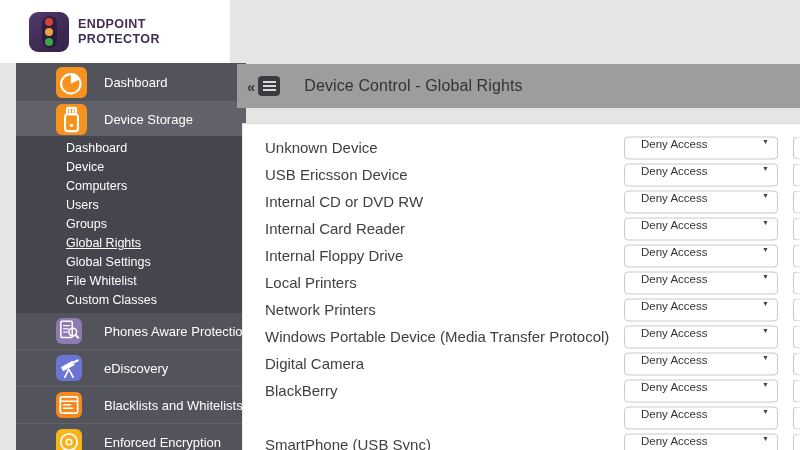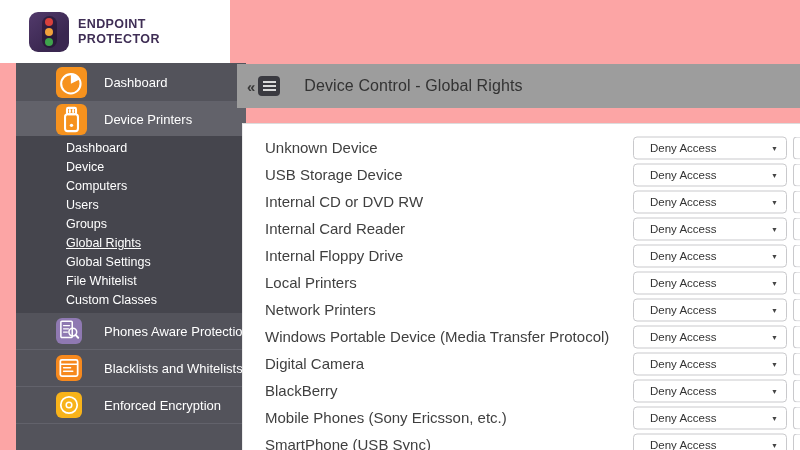--- a/index.html
+++ b/index.html
@@ -1,17 +1,17 @@
 <!DOCTYPE html>
 <html><head>
 <meta charset="utf-8">
 <style>
   html,body{margin:0;padding:0;background:#fff;}
   #app{position:relative;width:800px;height:450px;overflow:hidden;
-       font-family:"Liberation Sans",sans-serif;background:#fca5a5;}
+       font-family:"Liberation Sans",sans-serif;background:#e5e5e5;}
 
   
   .logo-area{position:absolute;left:0;top:0;width:230px;height:63px;background:#fff;
              display:flex;align-items:center;}
   .logo-badge{width:40px;height:40px;margin-left:29px;border-radius:9px;
               background:linear-gradient(140deg,#523a6b 0%,#3a2750 70%);
               display:flex;align-items:center;justify-content:center;}
   .logo-pill{width:15px;height:32px;border-radius:8px;background:rgba(20,8,30,.45);
              display:flex;flex-direction:column;align-items:center;justify-content:center;gap:2px;}
   .dot{width:8px;height:8px;border-radius:50%;}
@@ -43,23 +43,23 @@
              flex-direction:column;align-items:center;justify-content:center;gap:2px;margin-right:12px;}
   .list-icon i{display:block;width:13px;height:2px;background:#d9d9d9;}
   .header-bar h1{font-size:16px;font-weight:normal;color:#333;margin:12px;letter-spacing:.1px;}
 
   
   .content{position:absolute;left:242px;top:123px;right:0;bottom:0;background:#fff;
            border-top:1px solid #dcdcdc;border-left:1px solid #ececec;
            padding-top:10px;box-sizing:border-box;overflow:hidden;}
   .dev-row{position:relative;height:27px;display:flex;align-items:center;padding-left:22px;}
   .dev-label{font-size:15px;color:#3f3f3f;}
-  .dropdown{position:absolute;right:13px;top:50%;transform:translateY(-50%);
+  .dropdown{position:absolute;right:22px;top:50%;transform:translateY(-50%);
             width:154px;height:23px;background:#fff;border:1px solid #c9c9cc;border-radius:4px;
-            box-sizing:border-box;display:flex;align-items:center;justify-content:space-between;
+            box-sizing:border-box;display:flex;justify-content:space-between;
             padding:0 8px 0 16px;cursor:pointer;}
   .dropdown .val{font-size:11.5px;color:#333;}
   .dropdown .caret{font-size:7px;color:#444;}
   .dropdown-cut{position:absolute;right:0;top:50%;transform:translateY(-50%);
             width:7px;height:23px;background:#fff;border:1px solid #c9c9cc;border-right:none;
             border-radius:4px 0 0 4px;box-sizing:border-box;}
 </style>
 </head>
 <body>
 
@@ -96,21 +96,21 @@
           <span class="icon-box big" style="background: rgb(246, 146, 30);">
             <svg viewBox="0 0 24 24" width="100%" height="100%" fill="none" stroke="#fff" stroke-width="1.6" stroke-linecap="round">
               <rect x="8.5" y="3" width="7" height="5" rx="1"></rect>
               <line x1="10.7" y1="4.7" x2="10.7" y2="6.2"></line>
               <line x1="13.3" y1="4.7" x2="13.3" y2="6.2"></line>
               <rect x="7" y="8" width="10" height="13" rx="2"></rect>
               <circle cx="12" cy="16.5" r="1.3" fill="#fff" stroke="none"></circle>
             </svg>
           </span>
         </span>
-        <span class="side-label">Device Printers</span>
+        <span class="side-label">Device Storage</span>
       </div>
       <div class="submenu">
         <div class="sub-item">Dashboard</div>
         <div class="sub-item">Device</div>
         <div class="sub-item">Computers</div>
         <div class="sub-item">Users</div>
         <div class="sub-item">Groups</div>
         <div class="sub-item current">Global Rights</div>
         <div class="sub-item">Global Settings</div>
         <div class="sub-item">File Whitelist</div>
@@ -126,20 +126,33 @@
               <line x1="7" y1="13" x2="10.5" y2="13" stroke-width="1.2"></line>
               <circle cx="15.5" cy="13" r="3.6" stroke-width="1.4"></circle>
               <line x1="18" y1="15.6" x2="20.5" y2="18.2" stroke-width="1.8"></line>
             </svg>
           </span>
         </span>
         <span class="side-label">Phones Aware Protection</span>
       </div>
       <div class="side-item low">
         <span class="side-icon">
+          <span class="icon-box small" style="background: rgb(108, 116, 212);">
+            <svg viewBox="0 0 24 24" width="100%" height="100%" fill="none" stroke="#fff" stroke-width="1.6" stroke-linecap="round">
+              <path d="M4.5 11.2 L15.2 5.4 L17.3 9.2 L6.6 15 Z" fill="#fff" stroke="none"></path>
+              <line x1="17" y1="6.5" x2="20" y2="5" stroke-width="2"></line>
+              <line x1="11.5" y1="13.5" x2="8.2" y2="20.5"></line>
+              <line x1="12" y1="13.5" x2="15.8" y2="20.5"></line>
+            </svg>
+          </span>
+        </span>
+        <span class="side-label">eDiscovery</span>
+      </div>
+      <div class="side-item low">
+        <span class="side-icon">
           <span class="icon-box small" style="background: rgb(246, 137, 30);">
             <svg viewBox="0 0 24 24" width="100%" height="100%" fill="none" stroke="#fff" stroke-width="1.6" stroke-linecap="round">
               <rect x="4" y="4.5" width="16" height="15" rx="1.5"></rect>
               <line x1="4.5" y1="8.5" x2="19.5" y2="8.5" stroke-width="1.3"></line>
               <line x1="7" y1="11.8" x2="13.5" y2="11.8" stroke-width="1.3"></line>
               <line x1="7" y1="15" x2="15.5" y2="15" stroke-width="1.3"></line>
             </svg>
           </span>
         </span>
         <span class="side-label">Blacklists and Whitelists</span>
@@ -170,21 +183,21 @@
   <div class="content" id="content">
       <div class="dev-row">
         <span class="dev-label">Unknown Device</span>
         <div class="dropdown">
           <span class="val">Deny Access</span>
           <span class="caret">▼</span>
         </div>
         <div class="dropdown-cut"></div>
       </div>
       <div class="dev-row">
-        <span class="dev-label">USB Storage Device</span>
+        <span class="dev-label">USB Ericsson Device</span>
         <div class="dropdown">
           <span class="val">Deny Access</span>
           <span class="caret">▼</span>
         </div>
         <div class="dropdown-cut"></div>
       </div>
       <div class="dev-row">
         <span class="dev-label">Internal CD or DVD RW</span>
         <div class="dropdown">
           <span class="val">Deny Access</span>
@@ -242,21 +255,20 @@
       </div>
       <div class="dev-row">
         <span class="dev-label">BlackBerry</span>
         <div class="dropdown">
           <span class="val">Deny Access</span>
           <span class="caret">▼</span>
         </div>
         <div class="dropdown-cut"></div>
       </div>
       <div class="dev-row">
-        <span class="dev-label">Mobile Phones (Sony Ericsson, etc.)</span>
         <div class="dropdown">
           <span class="val">Deny Access</span>
           <span class="caret">▼</span>
         </div>
         <div class="dropdown-cut"></div>
       </div>
       <div class="dev-row">
         <span class="dev-label">SmartPhone (USB Sync)</span>
         <div class="dropdown">
           <span class="val">Deny Access</span>

